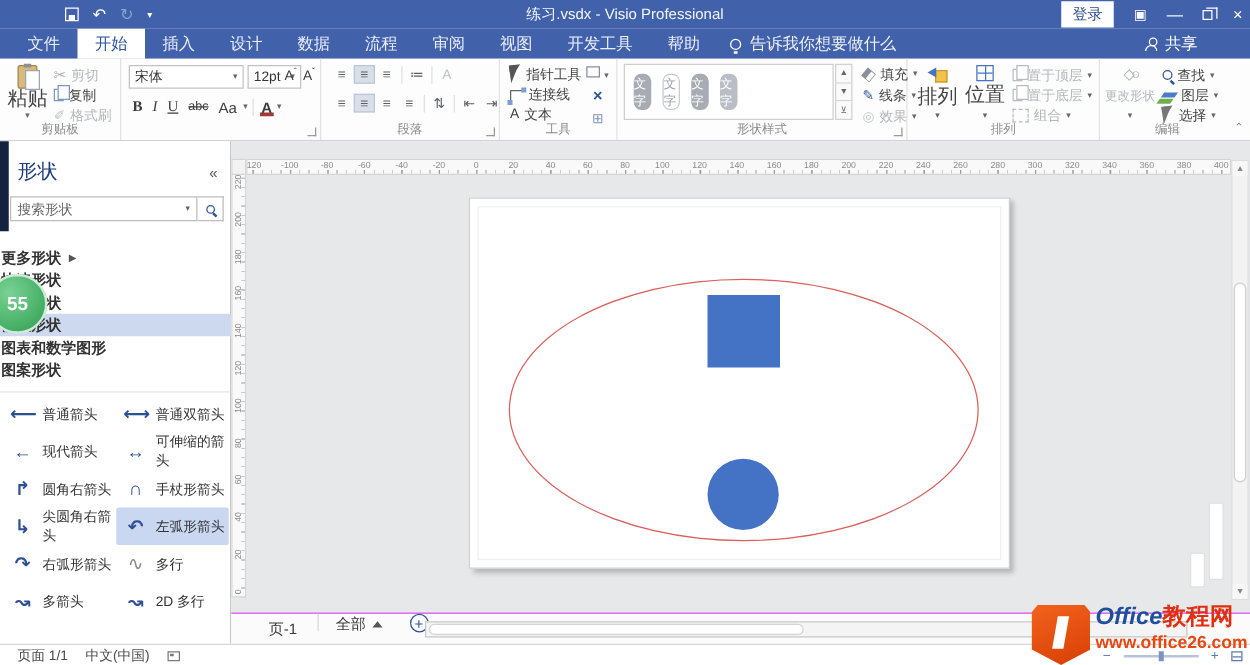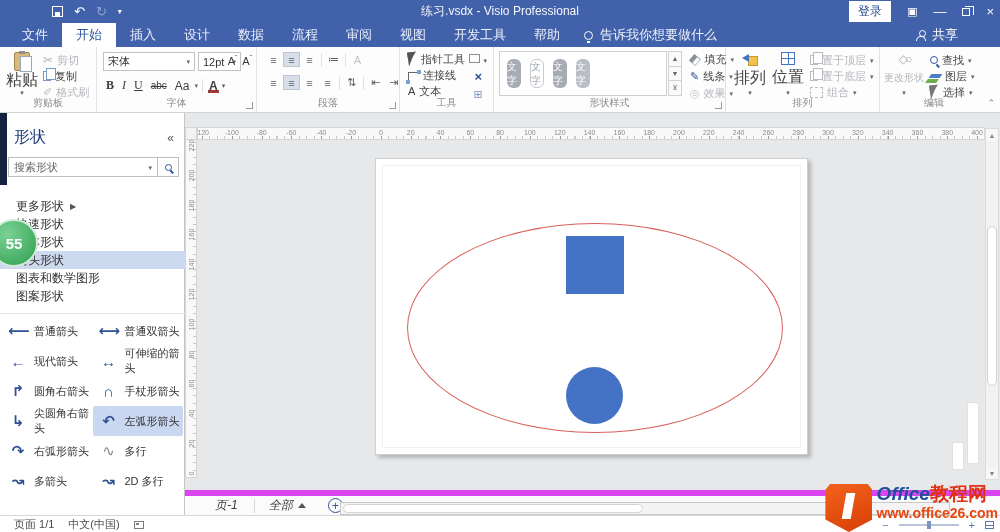--- a/index.html
+++ b/index.html
@@ -115,21 +115,21 @@
   .panel{position:absolute;left:0;top:113px;width:185px;height:402px;background:#fff;border-right:1px solid #c6c6c6;}
   .darkstrip{position:absolute;left:0;top:0;width:7px;height:72px;background:#13233f;}
   .panel-title{position:absolute;left:14px;top:14px;font-size:16px;color:#1f3d7a;}
   .panel-collapse{position:absolute;right:10px;top:18px;font-size:12px;color:#555;}
   .searchrow{position:absolute;left:8px;top:44px;display:flex;}
   .searchbox{width:150px;height:20px;border:1px solid #bdbdbd;background:#fff;display:flex;align-items:center;justify-content:space-between;padding:0 5px;font-size:11px;color:#666;}
   .searchbtn{width:21px;height:20px;border:1px solid #bdbdbd;border-left:none;display:flex;align-items:center;justify-content:center;}
   .ic-mag{display:inline-block;width:7px;height:7px;border:1.5px solid #2f5597;border-radius:50%;position:relative;}
   .ic-mag::after{content:"";position:absolute;right:-3px;bottom:-3px;width:4px;height:1.5px;background:#2f5597;transform:rotate(45deg);}
   .cats{position:absolute;left:0;top:84px;width:185px;font-size:12px;color:#333;}
-  .catrow{height:18px;display:flex;align-items:center;padding-left:16px;gap:6px;}
+  .catrow{height:18px;display:flex;align-items:center;padding-left:1px;gap:6px;font-weight:bold;}
   .catrow.sel{background:#cdd9ee;}
   .cat-arrow{font-size:8px;color:#555;}
   .panel-sep{position:absolute;left:0;top:200px;width:185px;height:1px;background:#e3e3e3;}
   .shapegrid{position:absolute;left:2px;top:203px;width:181px;display:grid;grid-template-columns:1fr 1fr;grid-auto-rows:30px;}
   .shapeitem{display:flex;align-items:center;gap:6px;padding:0 2px 0 6px;font-size:11px;color:#333;border-radius:2px;}
   .shapeitem.sel{background:#c9d7f0;}
   .mstr{width:20px;text-align:center;font-size:15px;font-weight:bold;color:#2d4f94;flex:0 0 20px;}
   .mstr.gray{color:#8a8a8a;font-weight:normal;}
   .badge{position:absolute;left:-10px;top:106px;width:48px;height:48px;border-radius:50%;
          background:radial-gradient(circle at 35% 30%,#79d294,#2f9e4f);border:2px solid #cfead7;
@@ -153,22 +153,22 @@
   .shape-ellipse{position:absolute;left:222px;top:110px;width:376px;height:210px;border:1px solid #d9605c;border-radius:50%;z-index:5;}
   .shape-square{position:absolute;left:381px;top:123px;width:58px;height:58px;background:#4472c4;z-index:6;}
   .shape-circle{position:absolute;left:381px;top:254px;width:57px;height:57px;background:#4472c4;border-radius:50%;z-index:6;}
   .vsb{position:absolute;left:800px;top:15px;width:14px;height:352px;background:#f2f2f2;border:1px solid #dcdcdc;}
   .vsb .up,.vsb .dn{position:absolute;left:0;width:12px;height:12px;background:#f7f7f7;color:#888;font-size:7px;display:flex;align-items:center;justify-content:center;}
   .vsb .up{top:0;} .vsb .dn{bottom:0;}
   .vsb .thumb{position:absolute;left:1px;top:97px;width:10px;height:160px;background:#fff;border:1px solid #d0d0d0;}
   .chip{position:absolute;background:#fff;border:1px solid #e0e0e0;border-radius:2px;}
 
   
-  .pagebar{position:absolute;left:185px;top:490px;width:815px;height:25px;background:#fbfbfb;border-top:6px solid #d946ef;
-           display:flex;align-items:center;font-size:12px;color:#3a3a3a;font-style:italic;}
+  .pagebar{position:absolute;left:185px;top:490px;width:815px;height:25px;background:#fbfbfb;border-top:1px solid #d946ef;
+           display:flex;align-items:flex-start;font-size:12px;color:#3a3a3a;}
   .ptab{margin-left:20px;padding:0 10px;height:100%;display:flex;align-items:center;}
   .pb-div{width:1px;height:14px;background:#d8d8d8;margin:0 6px;}
   .allbtn{display:flex;align-items:center;gap:5px;padding:0 8px;}
   .tri-up{width:0;height:0;border-left:4px solid transparent;border-right:4px solid transparent;border-bottom:5px solid #555;}
   .addpage{margin-left:14px;width:15px;height:15px;border:1px solid #2f5597;border-radius:50%;color:#2f5597;
            display:flex;align-items:center;justify-content:center;font-size:12px;line-height:1;}
   .hsb{position:absolute;left:155px;top:6px;width:610px;height:13px;background:#f4f4f4;border:1px solid #c9c9c9;}
   .hsb .thumb{position:absolute;left:2px;top:1px;width:300px;height:9px;background:#fff;border:1px solid #d4d4d4;}
 
   
@@ -284,21 +284,20 @@
         <span class="fmt b">B</span>
         <span class="fmt i">I</span>
         <span class="fmt u">U</span>
         <span class="fmt s">abc</span>
         <span class="fmt">Aa</span>
         <span class="caret">▾</span>
         <span class="vdiv"></span>
         <span class="fontcolor">A</span>
         <span class="caret">▾</span>
       </div>
-      <div class="grp-label">字体</div>
       <span class="launcher"></span>
     </div>
 
     <div class="grp" style="left:257px;width:143px;">
       <div style="position:absolute;left:8px;top:5px;display:flex;align-items:center;gap:1px;">
         <span class="pico">≡</span>
         <span class="pico sel">≡</span>
         <span class="pico">≡</span>
         <span class="vdiv"></span>
         <span class="pico">≔</span>

